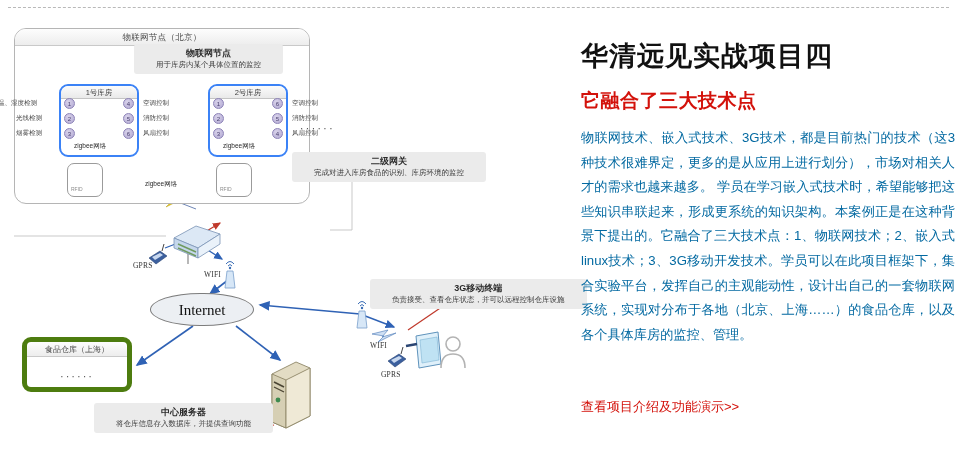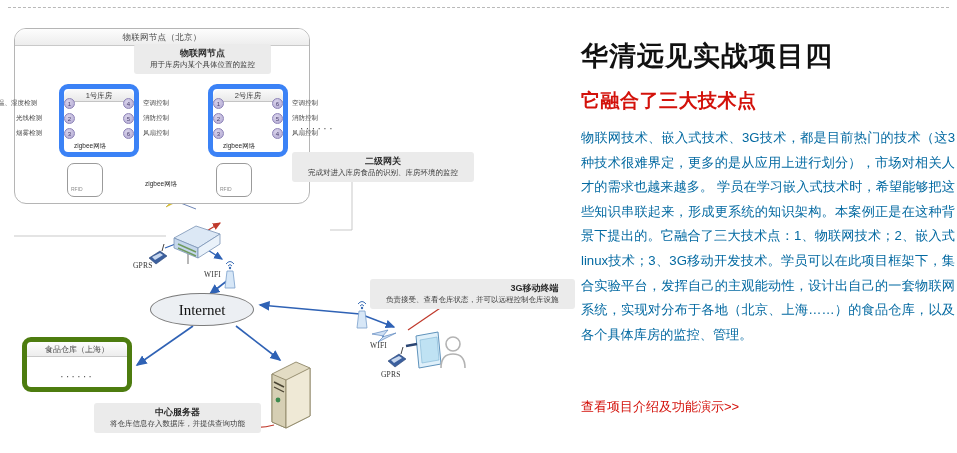--- a/index.html
+++ b/index.html
@@ -77,47 +77,47 @@
     color: #555;
     line-height: 38px;
   }
 
   
   .callout {
     position: absolute;
     background: #ebebeb;
     border-radius: 3px;
     text-align: center;
-    padding: 3px 16px 4px;
+    padding: 3px 22px 4px;
     color: #2b2b2b;
   }
   .callout .c-title {
     font-size: 9px;
     font-weight: bold;
     line-height: 12px;
     white-space: nowrap;
   }
   .callout .c-sub {
     font-size: 7.5px;
     line-height: 11px;
     white-space: nowrap;
     color: #3a3a3a;
   }
 
   #co-node     { left: 134px; top: 44px; }
   #co-gw2      { left: 292px; top: 152px; }
   #co-gw1      { left: 222px; top: 210px; }
-  #co-3g       { left: 370px; top: 279px; text-align: right; }
+  #co-3g       { left: 370px; top: 279px; }
   #co-server   { left: 94px;  top: 403px; }
 
   
   .room {
     position: absolute;
     width: 80px; height: 73px;
-    border: 5px solid #3b82f6;
+    border: 2px solid #3b82f6;
     border-radius: 9px;
     background: #fff;
   }
   .room-head {
     height: 13px;
     border-bottom: 1px solid #c4c4c4;
     border-radius: 8px 8px 0 0;
     background: linear-gradient(#fbfbfb, #e9e9e9);
     text-align: center;
     font-size: 7.5px;

